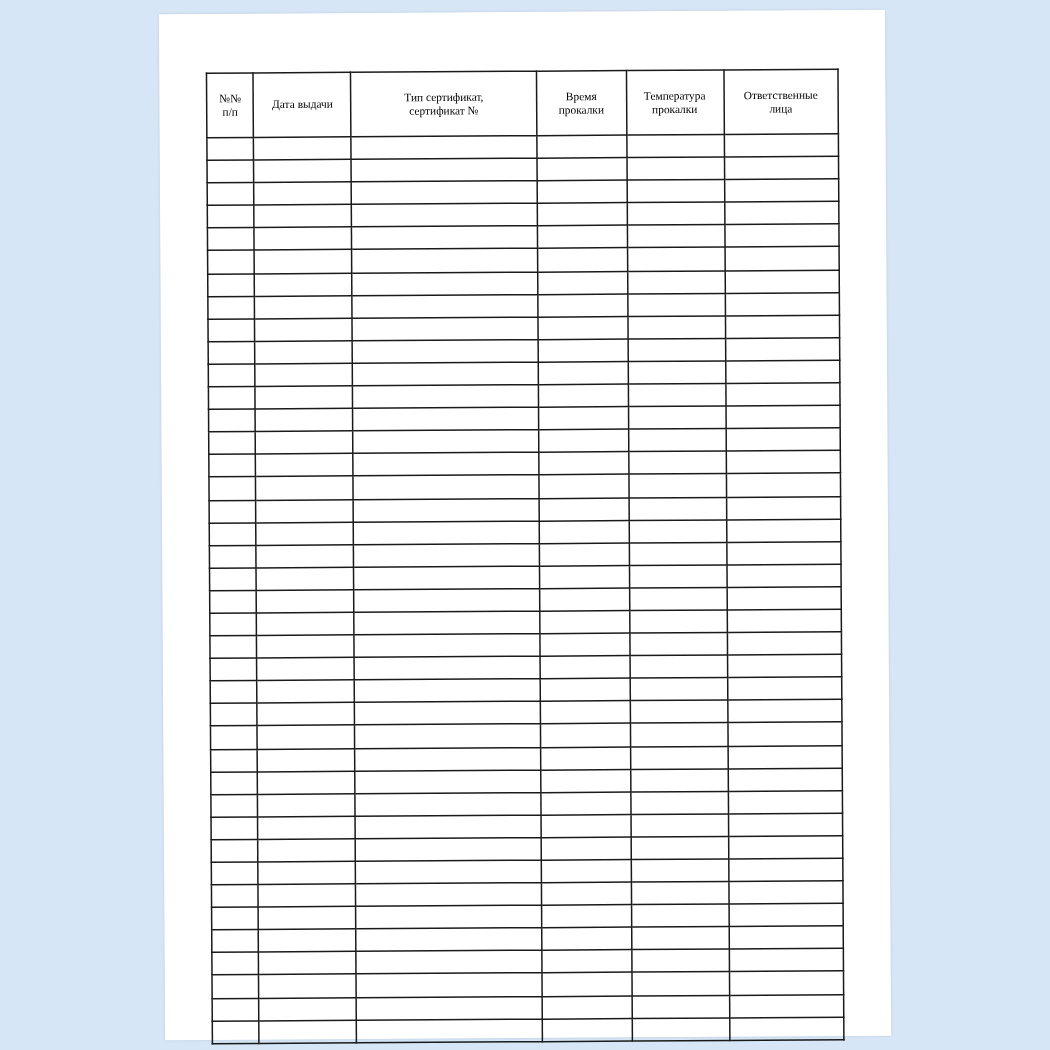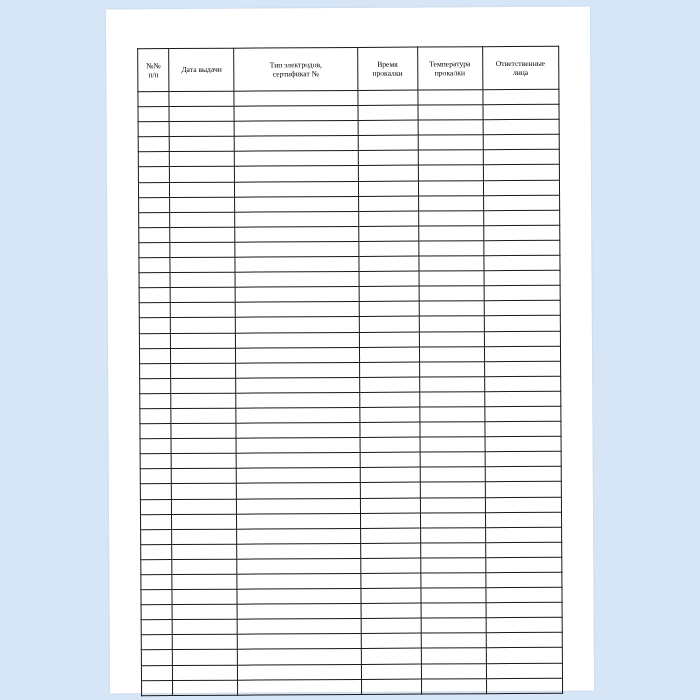--- a/index.html
+++ b/index.html
@@ -86,21 +86,21 @@
         <thead>
           <tr>
             <th>
               <span class="hdr-line">№№</span>
               <span class="hdr-line">п/п</span>
             </th>
             <th>
               <span class="hdr-line">Дата выдачи</span>
             </th>
             <th>
-              <span class="hdr-line">Тип электродов,</span>
+              <span class="hdr-line">Тип сертификат,</span>
               <span class="hdr-line">сертификат №</span>
             </th>
             <th>
               <span class="hdr-line">Время</span>
               <span class="hdr-line">прокалки</span>
             </th>
             <th>
               <span class="hdr-line">Температура</span>
               <span class="hdr-line">прокалки</span>
             </th>

